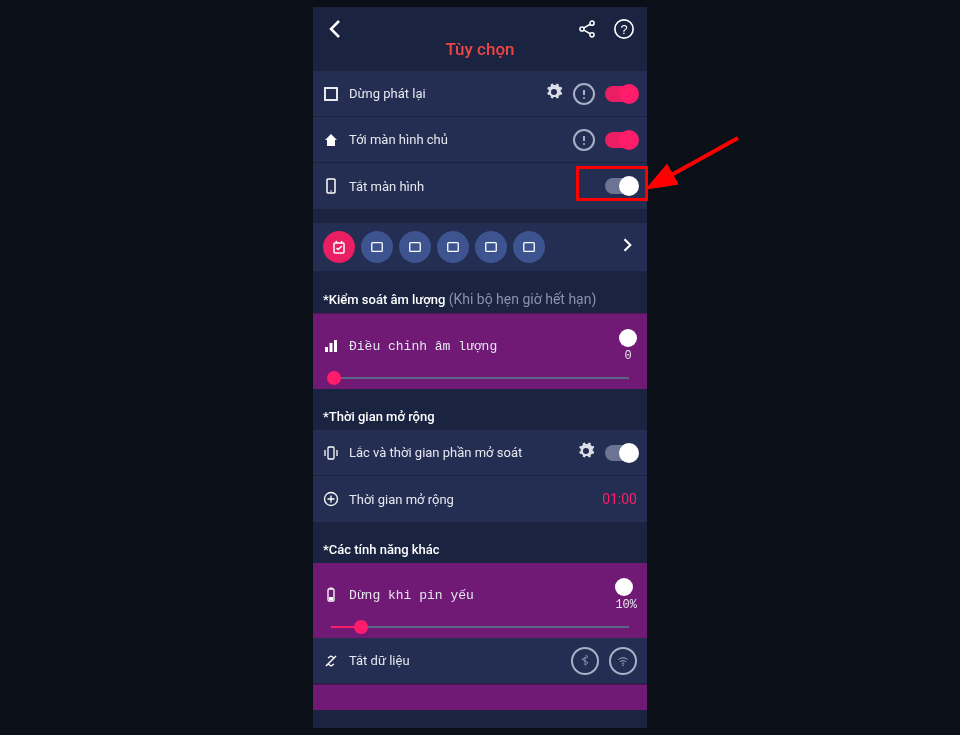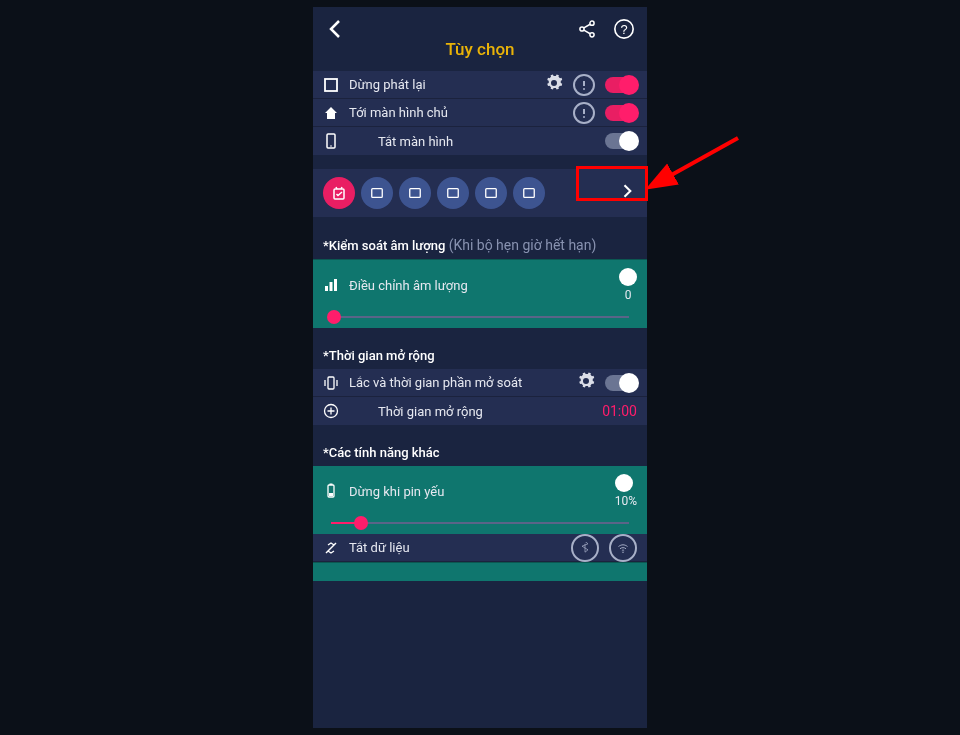--- a/index.html
+++ b/index.html
@@ -1,45 +1,45 @@
 <!DOCTYPE html>
 <html><head>
 <meta charset="utf-8">
 <style>
 * { margin:0; padding:0; box-sizing:border-box; }
 body { background:#0b1018; font-family:Roboto,Arial,sans-serif; width:960px; height:735px; overflow:hidden; position:relative; }
 .phone { position:absolute; left:313px; top:7px; width:334px; height:721px; background:#1a2440; }
 .topbar { height:48px; display:flex; align-items:center; justify-content:space-between; padding:0 12px; }
 .topbar-right { display:flex; gap:16px; align-items:center; }
-.title { color:#eab308; font-size:17px; font-weight:500; position:absolute; left:0; right:0; text-align:center; top:32px; }
+.title { color:#ef4444; font-size:17px; font-weight:500; position:absolute; left:0; right:0; text-align:center; top:32px; }
 .content { margin-top:16px; }
 .section-header { color:#fff; font-size:13px; font-weight:500; padding:6px 10px 6px 10px; }
-.row { background:#242e52; height:28px; display:flex; align-items:center; padding:0 10px; border-bottom:1px solid rgba(0,0,0,.25); position:relative; }
-.row:last-child { border-bottom:none;gap:29px; }
+.row { background:#242e52; height:46px; display:flex; align-items:center; padding:0 10px; border-bottom:1px solid rgba(0,0,0,.25); position:relative; }
+.row:last-child { border-bottom:none; }
 .row-ico { width:16px; height:16px; margin-right:10px; flex-shrink:0; display:flex; align-items:center; justify-content:center; }
 .row-ico svg { width:16px; height:16px; }
 .row-label { color:#e6e8f0; font-size:13px; flex:1; }
 .row-right { display:flex; align-items:center; gap:10px; }
 .t-on, .t-off { width:32px; height:16px; border-radius:8px; position:relative; }
 .t-on { background:#e91e63; }
 .t-on::after { content:''; position:absolute; right:-2px; top:-2px; width:20px; height:20px; border-radius:50%; background:#ff1d6b; }
 .t-off { background:#6b7593; }
 .t-off::after { content:''; position:absolute; right:-2px; top:-2px; width:20px; height:20px; border-radius:50%; background:#fff; }
 .circ-btn { width:22px; height:22px; border-radius:50%; border:2px solid #a8b0c8; display:flex; align-items:center; justify-content:center; }
 .circ-btn svg { width:12px; height:12px; }
 .icon-s svg { width:18px; height:18px; }
 .section { margin-bottom:14px; }
 
 .shortcuts { background:#242e52; padding:8px 10px; display:flex; align-items:center; gap:6px; }
 .sc-circle { width:32px; height:32px; border-radius:50%; display:flex; align-items:center; justify-content:center; }
 .sc-pink { background:#e91e63; }
 .sc-blue { background:#3d5490; }
 .sc-arrow { margin-left:auto; }
 
-.vol-block { background:#0f766e; padding:8px 10px 10px 10px; border-top:1px solid rgba(0,0,0,.25); }
+.vol-block { background:#701a75; padding:15px 10px 10px 10px; border-top:1px solid rgba(0,0,0,.25);font-family:Liberation Mono, monospace; }
 .vol-top { display:flex; align-items:center; }
 .vol-top .row-ico { margin-right:10px; }
 .vol-top-right { margin-left:auto; text-align:center; }
 .knob { width:18px; height:18px; border-radius:50%; background:#fff; }
 .val-txt { color:#e6e8f0; font-size:12px; margin-top:2px; }
 .track { height:2px; background:#5a6488; position:relative; margin:14px 8px 0 8px; }
 .track-fill { position:absolute; left:0; top:0; height:2px; background:#ff1d6b; }
 .thumb { position:absolute; top:-6px; width:14px; height:14px; border-radius:50%; background:#ff1d6b; }
 
 .val-pink { color:#ff1d6b; font-size:14px; margin-left:auto; }

